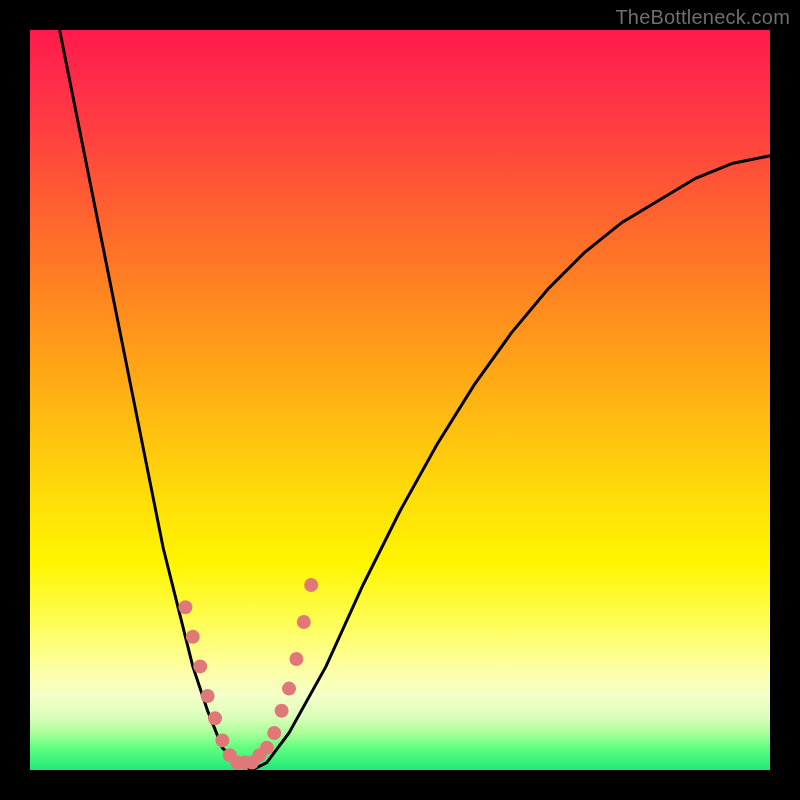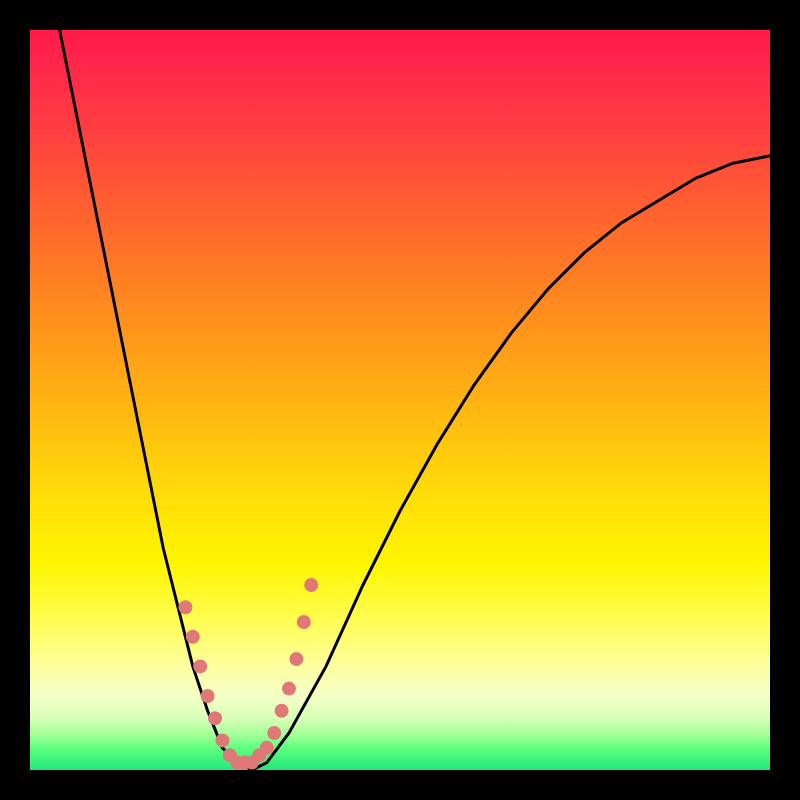--- a/index.html
+++ b/index.html
@@ -83,13 +83,14 @@
           <circle cx="236.8" cy="717.8" r="7" fill="#e07878"></circle>
           <circle cx="244.2" cy="703.0" r="7" fill="#e07878"></circle>
           <circle cx="251.6" cy="680.8" r="7" fill="#e07878"></circle>
           <circle cx="259.0" cy="658.6" r="7" fill="#e07878"></circle>
           <circle cx="266.4" cy="629.0" r="7" fill="#e07878"></circle>
           <circle cx="273.8" cy="592.0" r="7" fill="#e07878"></circle>
           <circle cx="281.2" cy="555.0" r="7" fill="#e07878"></circle>
         </g>
     </svg>
   </div>
+  <div class="watermark">TheBottleneck.com</div>
 </div>
 
 </body></html>

